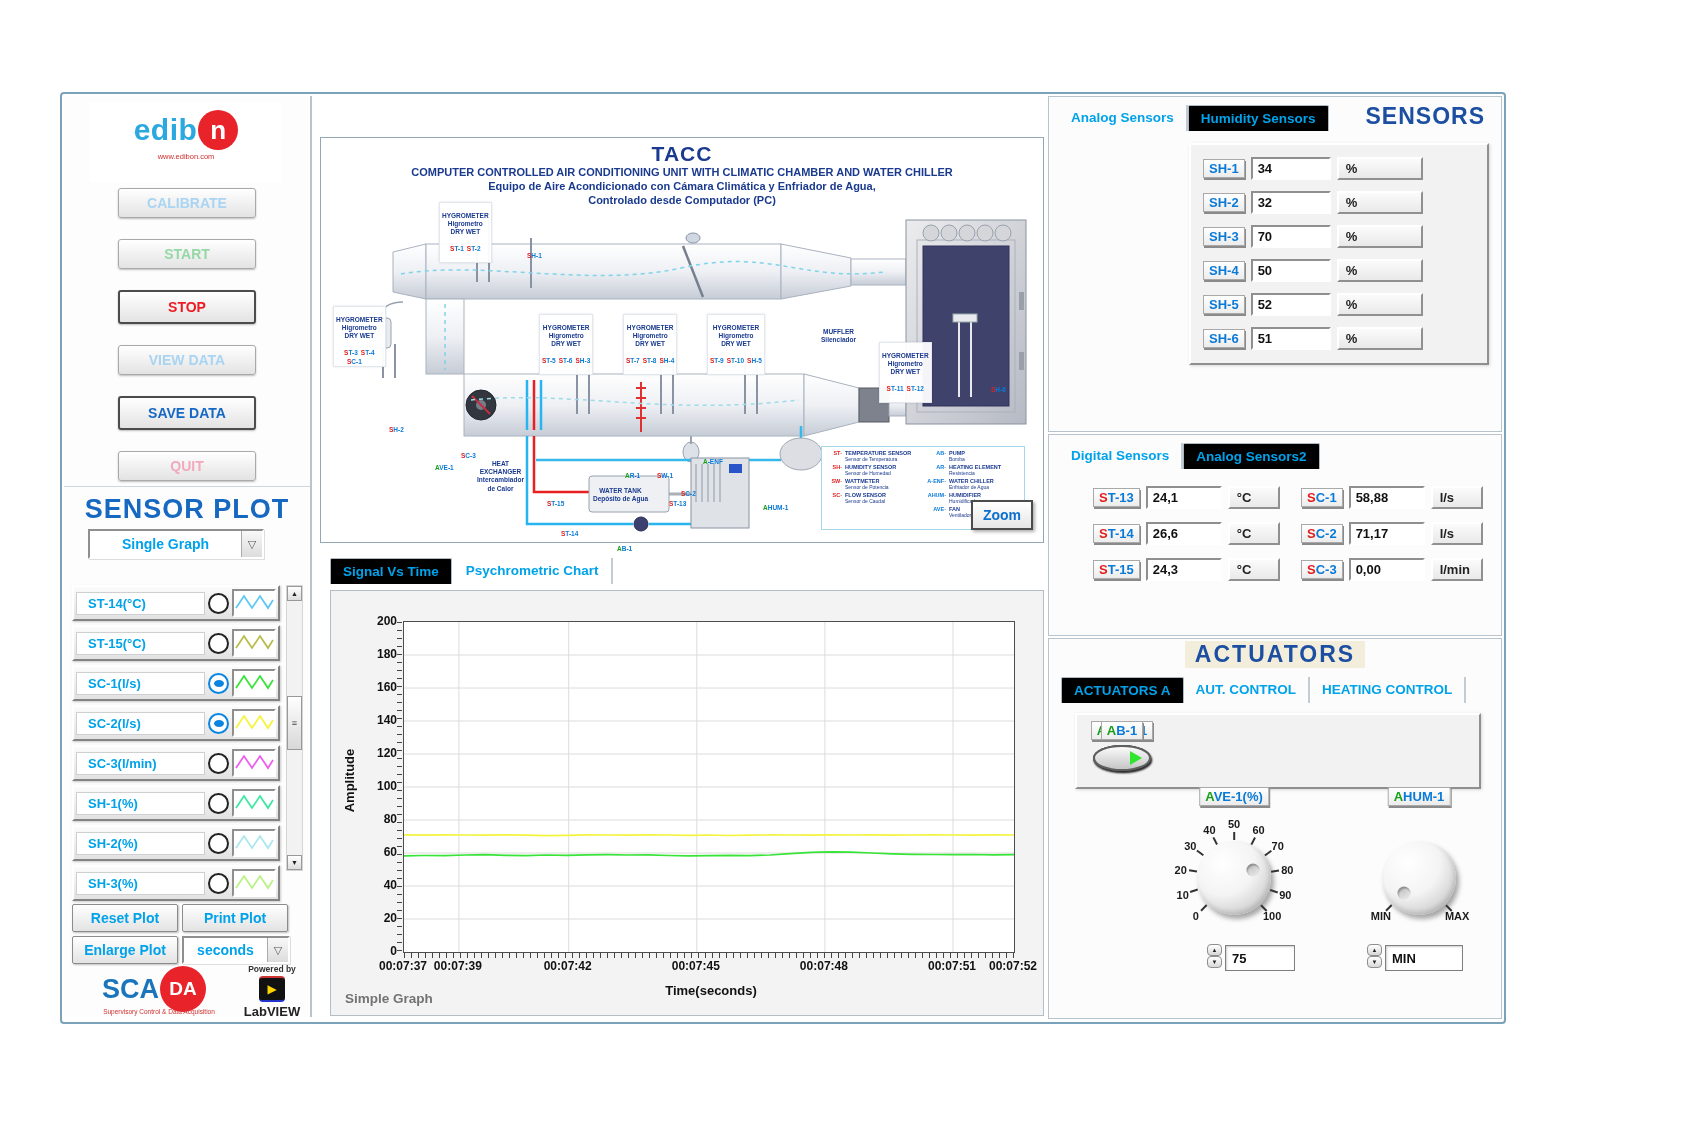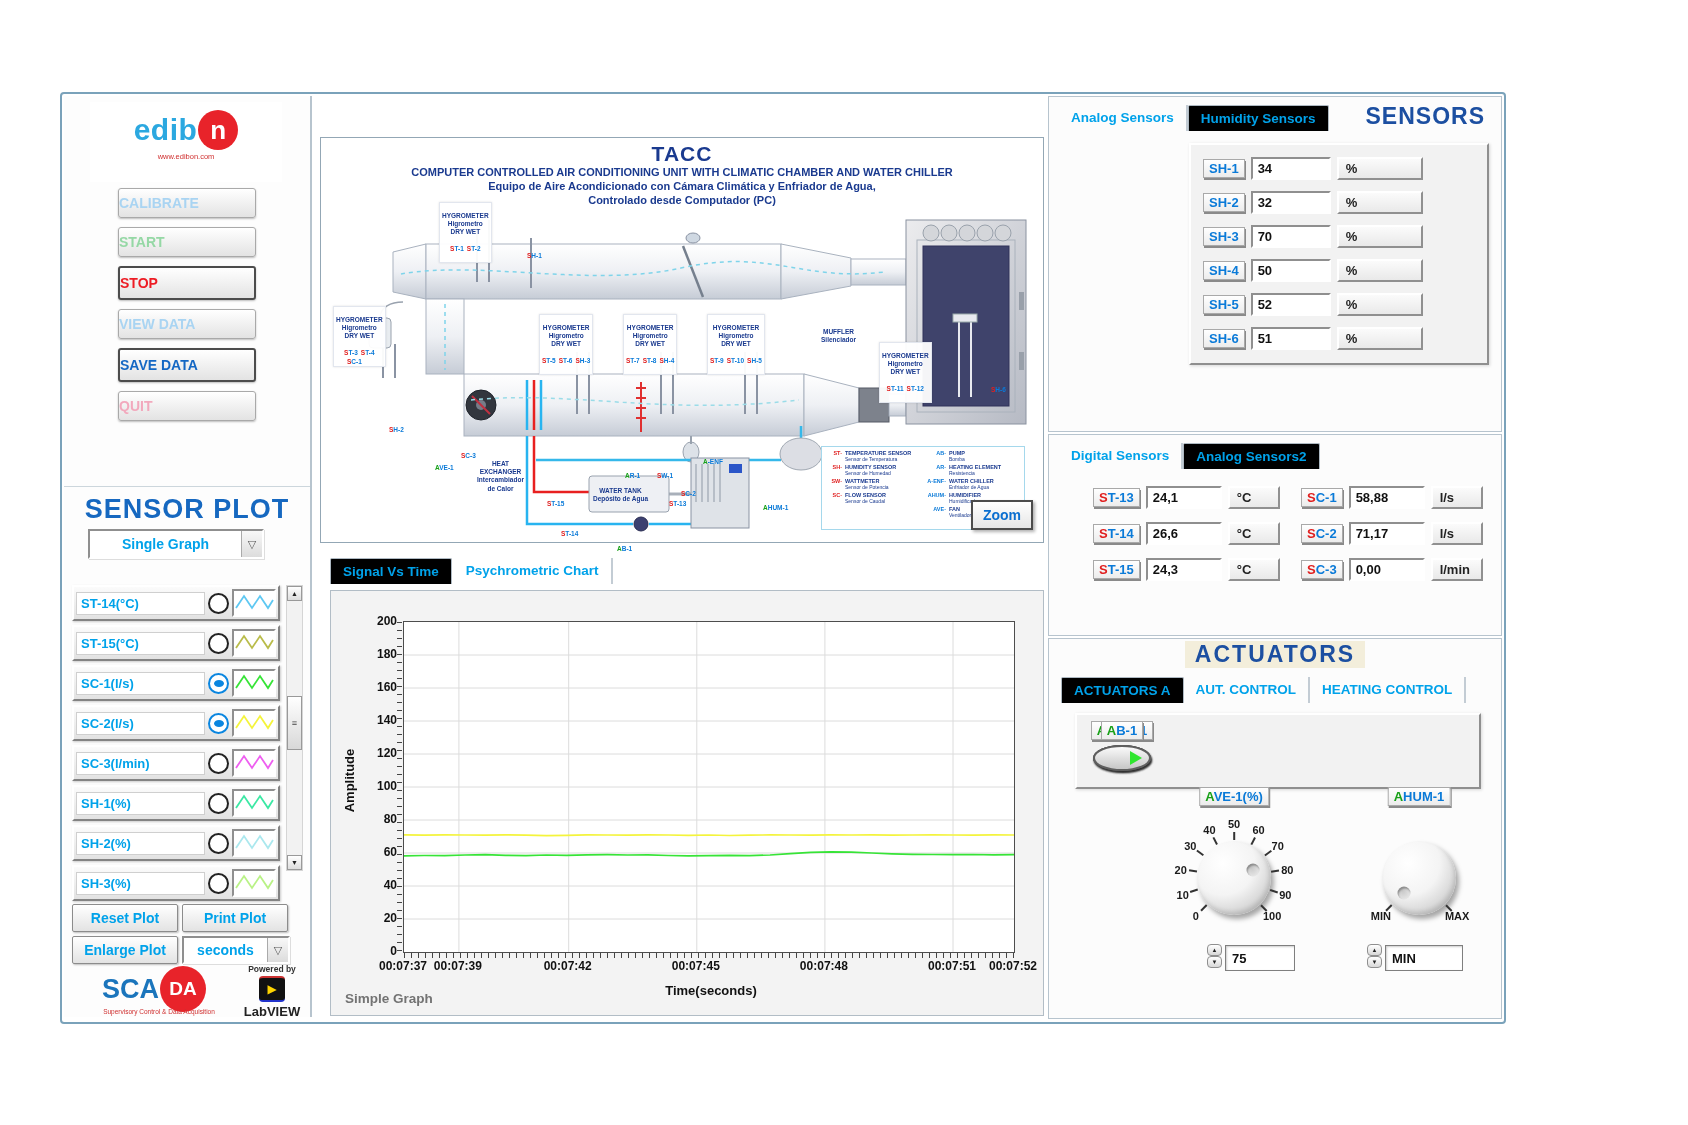--- a/index.html
+++ b/index.html
@@ -6,31 +6,31 @@
   html,body{margin:0;padding:0;background:#fff;font-family:"Liberation Sans",sans-serif;}
   .app{position:relative;margin:92px 0 0 60px;width:1442px;height:928px;border:2px solid #7aa2ba;border-radius:4px;background:#fff;}
   .panel{position:absolute;background:#fcfcfc;border:1px solid #b7c4ce;}
   
   .sidebar{left:2px;top:2px;width:246px;height:921px;border:none;border-right:2px solid #b7c4ce;background:#fdfdfd;}
   .logo-box{position:absolute;left:26px;top:6px;width:192px;height:80px;background:#fff;text-align:center;}
   .logo-line{margin-top:8px;font-size:30px;font-weight:bold;color:#2ba8e0;letter-spacing:.5px;display:flex;justify-content:center;align-items:center;}
   .logo-o{display:inline-flex;align-items:center;justify-content:center;width:40px;height:40px;margin-left:1px;border-radius:50%;background:#e8232a;color:#fff;font-size:26px;font-weight:bold;}
   .logo-url{font-size:7.5px;color:#d03030;margin-top:2px;}
   .sb-buttons{position:absolute;left:54px;top:92px;width:138px;}
-  .sb-btn{height:28px;margin-bottom:9px;display:flex;align-items:center;justify-content:flex-start;background:linear-gradient(#ffffff,#e3e3e3);border:1px solid #a9a9a9;border-radius:3px;box-shadow:0 1px 2px rgba(0,0,0,.25);font-size:14px;font-weight:bold;cursor:pointer;}
+  .sb-btn{height:28px;margin-bottom:21px;display:flex;align-items:center;justify-content:center;background:linear-gradient(#ffffff,#e3e3e3);border:1px solid #a9a9a9;border-radius:3px;box-shadow:0 1px 2px rgba(0,0,0,.25);font-size:14px;font-weight:bold;cursor:pointer;}
   .sb-btn.active{border:2px solid #4c4c4c;height:30px;}
   .sb-divider{position:absolute;left:0;top:390px;width:100%;border-top:1px solid #ccd6dc;}
   .sp-title{position:absolute;left:0;top:398px;width:100%;text-align:center;font-size:27px;font-weight:bold;color:#1668c0;letter-spacing:1px;}
   .dropdown{position:absolute;display:flex;align-items:center;background:#fff;border:2px solid;border-color:#8f8f8f #fff #fff #8f8f8f;box-shadow:1px 1px 0 #ddd;}
   .dd-main{flex:1;text-align:center;color:#00a2ea;font-weight:bold;font-size:14px;}
   .dd-arrow{width:20px;height:100%;display:flex;align-items:center;justify-content:center;background:linear-gradient(#f8f8f8,#dcdcdc);border-left:1px solid #aaa;color:#555;font-size:11px;}
   .sp-dd{left:24px;top:433px;width:172px;height:26px;}
   .ch-list{position:absolute;left:8px;top:489px;width:208px;}
   .ch-row{height:32px;margin-bottom:4px;display:flex;align-items:center;background:linear-gradient(#fbfbfb,#e2e2e2);border:2px solid;border-color:#fff #838383 #838383 #fff;box-shadow:1px 1px 2px rgba(0,0,0,.2);}
-  .ch-label{flex:1;margin:2px 0 2px 2px;padding:3px 4px;background:#fff;border:1px solid #cfcfcf;color:#00a2ea;font-weight:bold;font-size:13px;}
+  .ch-label{flex:1;margin:2px 0 2px 2px;padding:3px 11px;background:#fff;border:1px solid #cfcfcf;color:#00a2ea;font-weight:bold;font-size:13px;}
   .radio{width:17px;height:17px;border-radius:50%;border:2px solid #222;background:#fff;margin:0 3px;display:flex;align-items:center;justify-content:center;}
   .radio .dot{width:10px;height:7px;border-radius:50%;background:transparent;}
   .radio.sel{border-color:#0a86e0;}
   .radio.sel .dot{background:#0a86e0;}
   .wv-box{width:40px;height:24px;background:#fff;border:2px solid;border-color:#8f8f8f #fff #fff #8f8f8f;margin-right:2px;}
   .wv{width:100%;height:100%;display:block;}
   .wv polyline{fill:none;stroke-width:1.8;}
   .ch-scroll{position:absolute;left:222px;top:489px;width:15px;height:284px;background:#f2f2f2;border:1px solid #d5d5d5;}
   .sc-btn{position:absolute;left:0;width:13px;height:13px;display:flex;align-items:center;justify-content:center;font-size:7px;color:#222;background:linear-gradient(#fff,#ddd);border:1px solid #999;}
   .sc-thumb{position:absolute;left:0;top:110px;width:13px;height:52px;background:linear-gradient(#fff,#d8d8d8);border:1px solid #999;display:flex;align-items:center;justify-content:center;font-size:9px;color:#444;}

